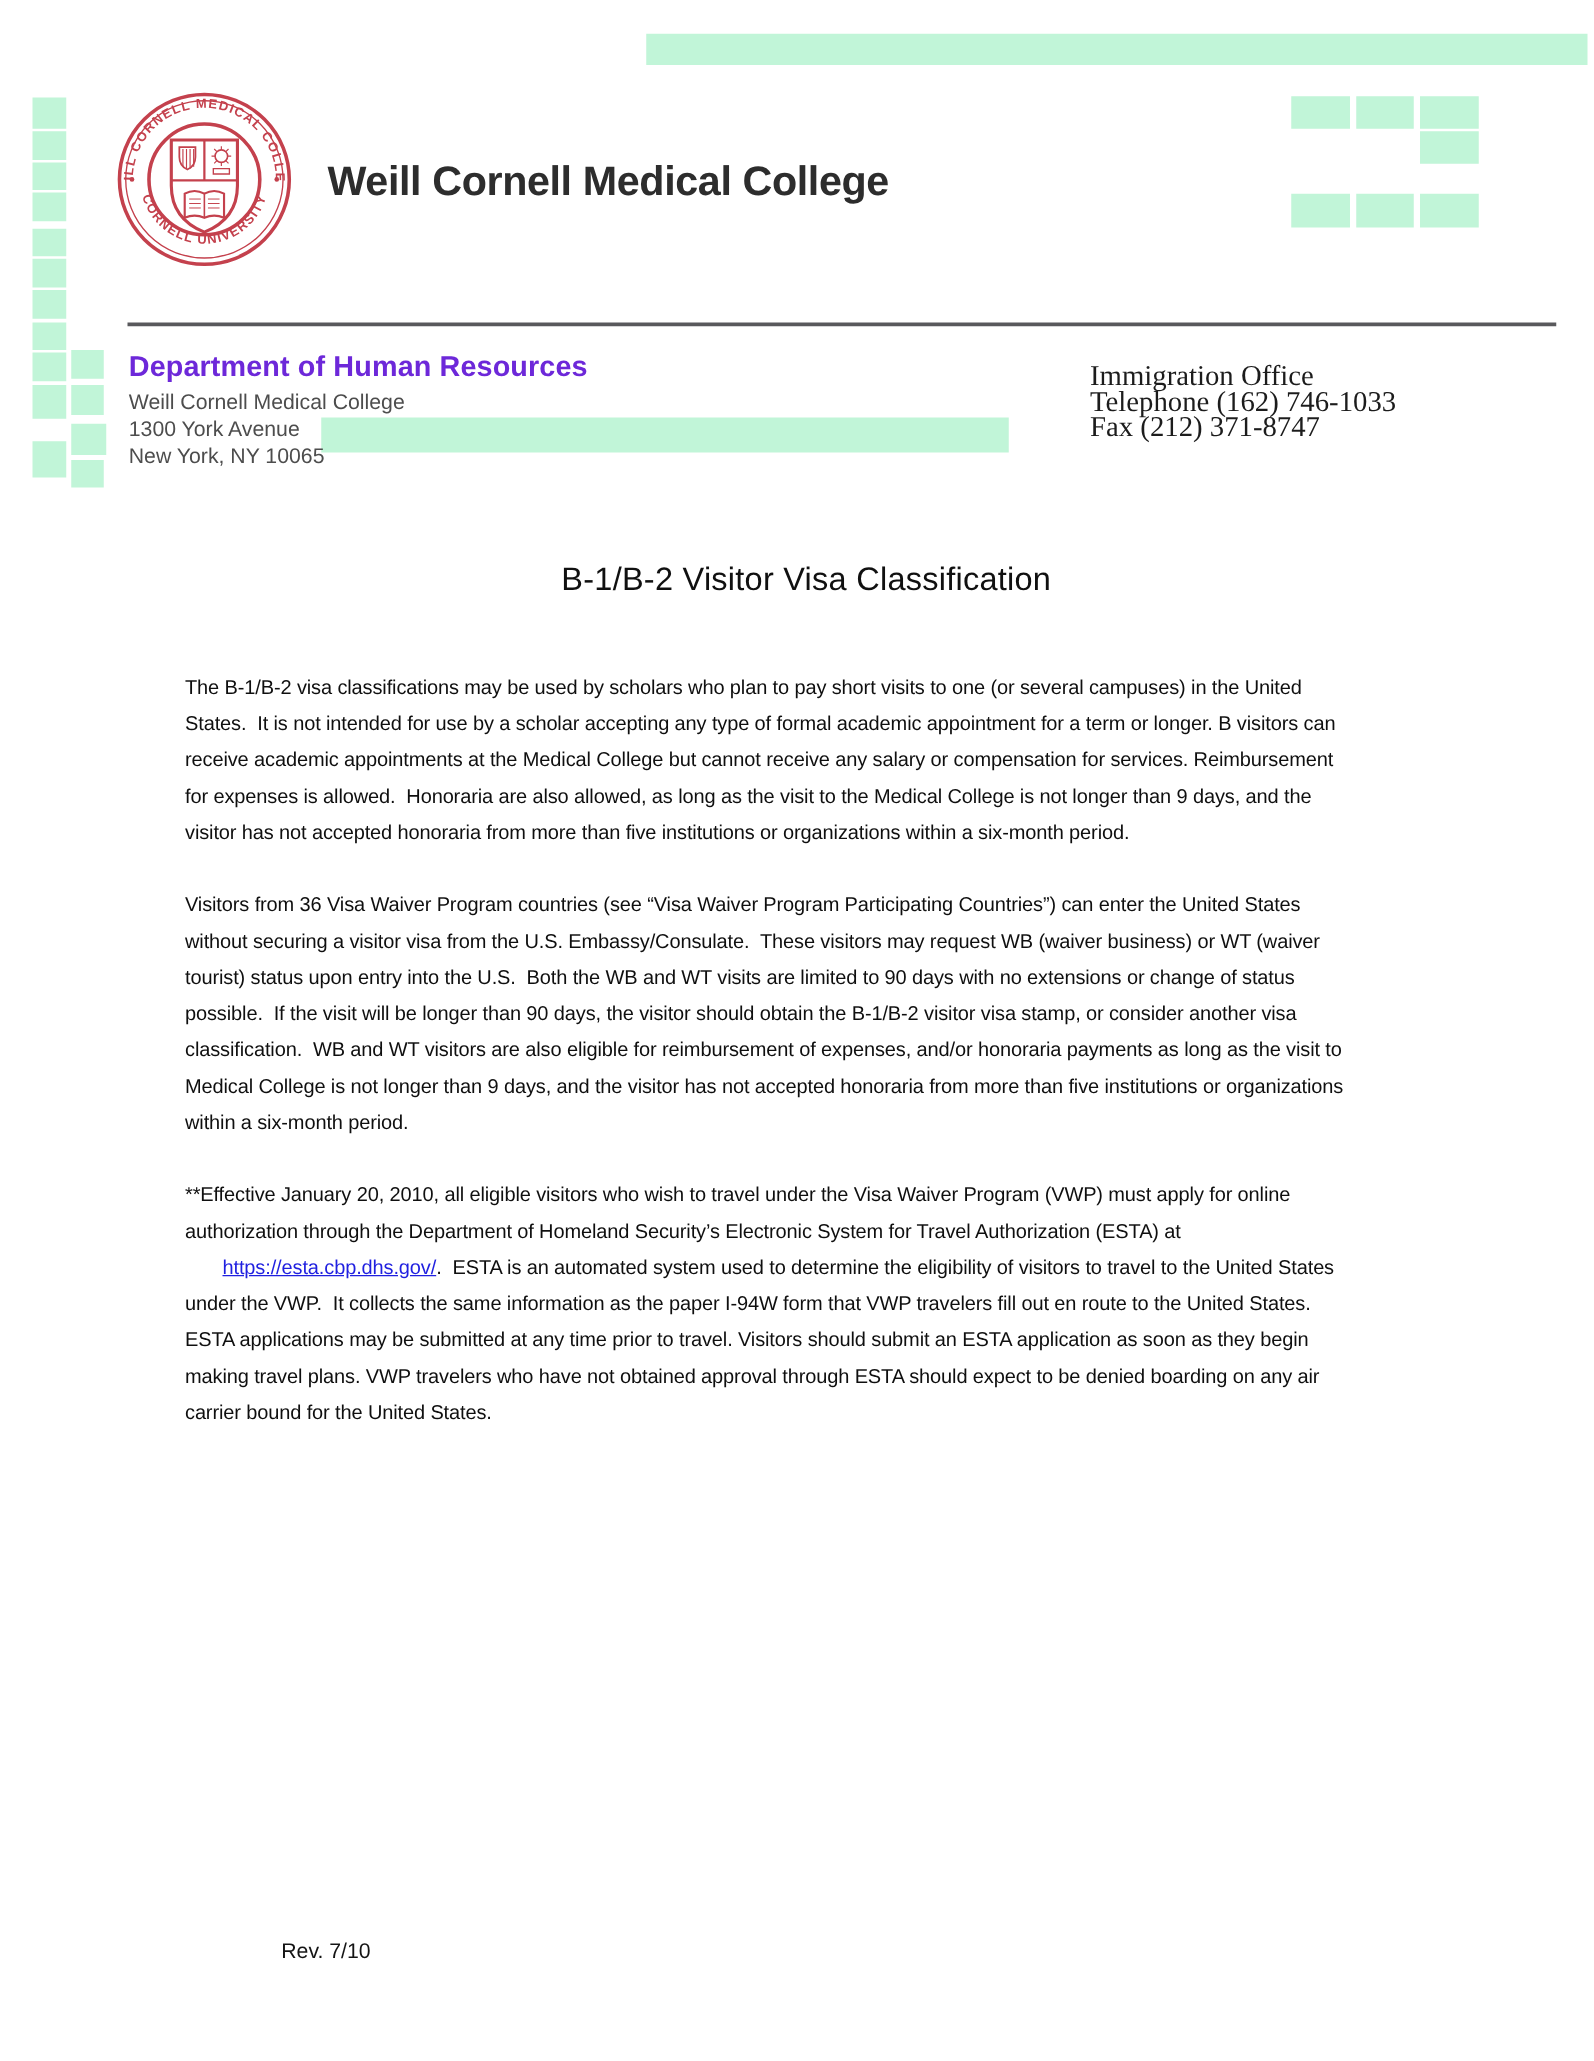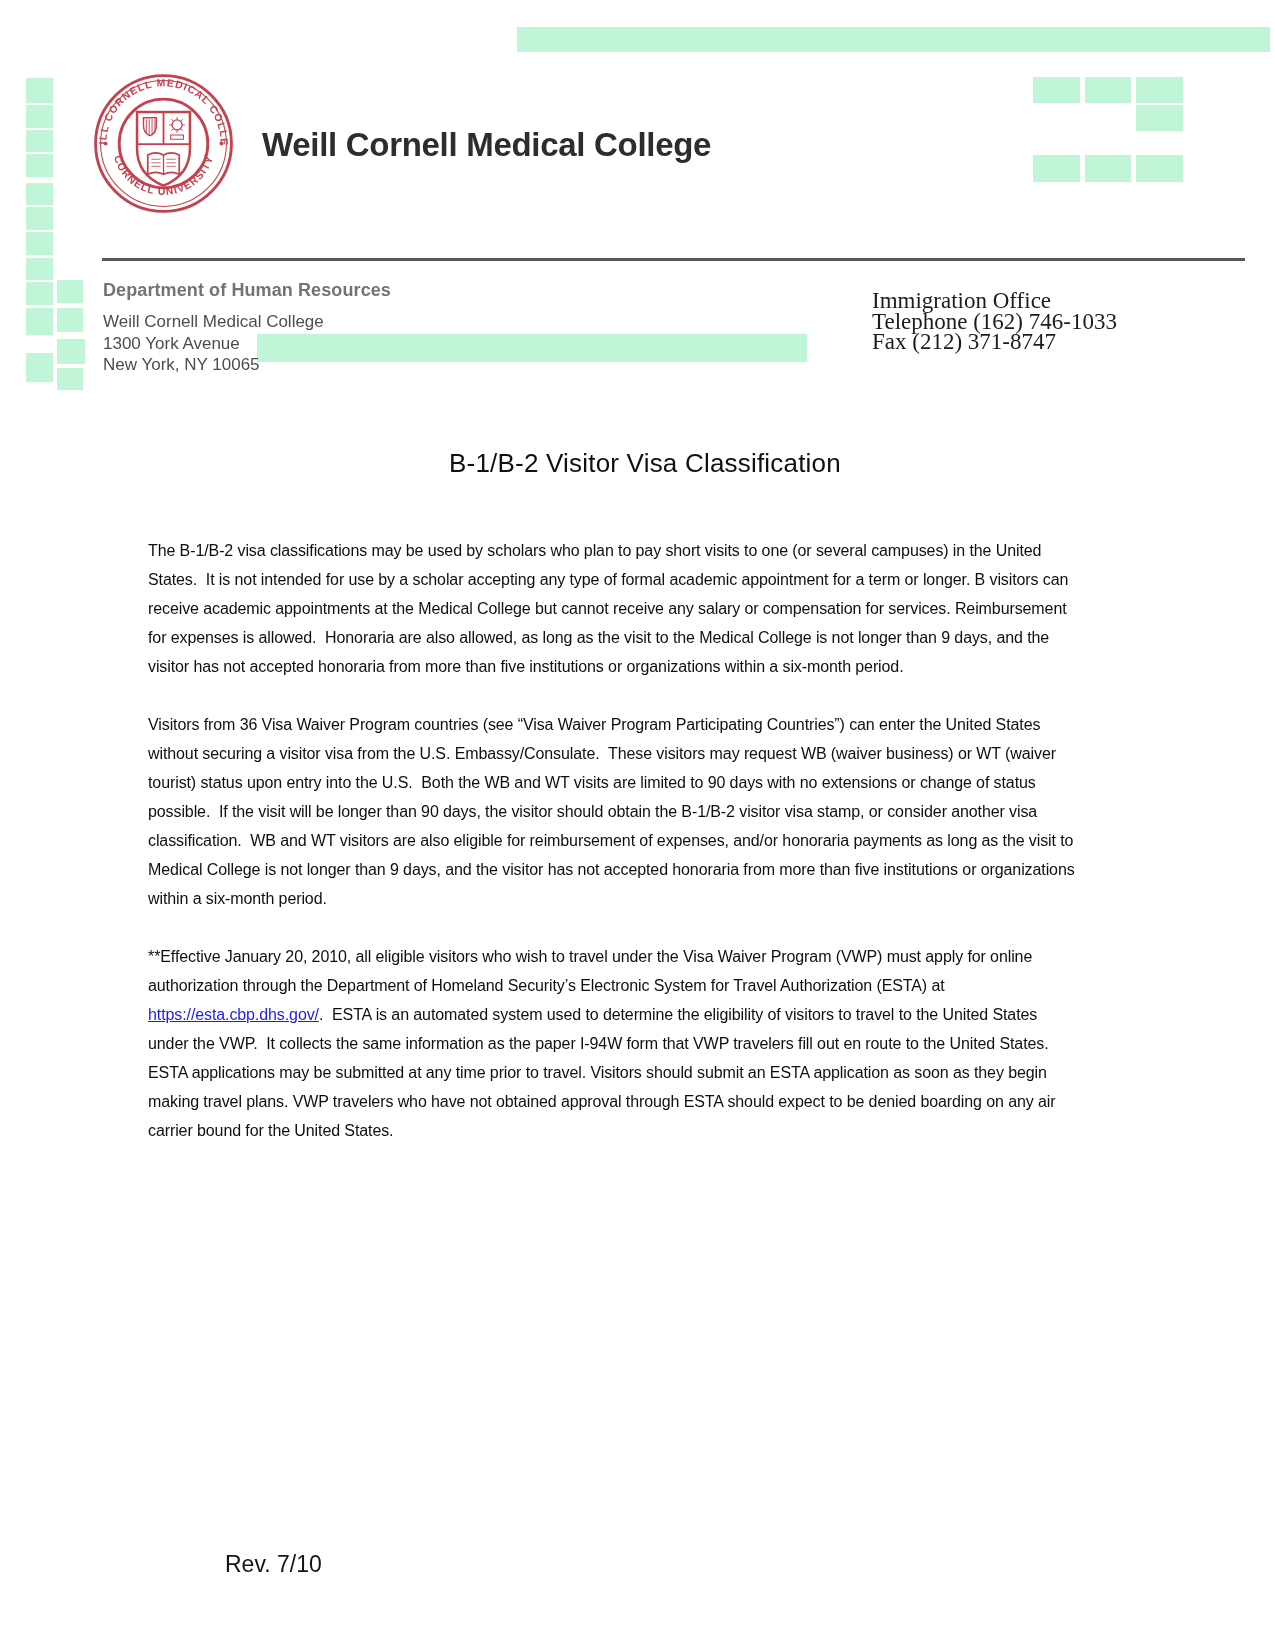--- a/index.html
+++ b/index.html
@@ -20,21 +20,21 @@
   .brand{
     position:absolute;
     left:262px;top:126px;
     font-size:33px;font-weight:600;letter-spacing:-0.3px;
     color:#2d2d2d;
   }
   .seal{position:absolute;left:92px;top:72px;width:143px;height:143px;}
   .dept{
     position:absolute;
     left:103px;top:280px;
-    font-size:18px;font-weight:600;color:#737373;letter-spacing:0.1px;
+    font-size:23px;font-weight:600;color:#6d28d9;letter-spacing:0.1px;
   }
   .addr{
     position:absolute;
     left:103px;top:311px;
     font-size:17px;line-height:21.5px;color:#4d4d4d;
   }
   .contact{
     position:absolute;
     left:872px;top:291px;
     font-family:Liberation Serif, serif;
@@ -46,25 +46,25 @@
     text-align:center;
     font-size:26px;color:#101010;letter-spacing:0.2px;
   }
   .doc-body{
     position:absolute;
     left:148px;top:536px;width:932px;
     font-size:16px;line-height:29px;color:#0f0f0f;
     letter-spacing:-0.1px;
   }
   .doc-body p{margin:0 0 29px 0;white-space:pre-wrap;}
-  .doc-body a{color:var(--link,#1f1fe0);text-decoration:underline;cursor:pointer;}
+  .doc-body a{color:var(--link,#1f1fe0);text-decoration:underline;cursor:pointer;margin-left:30px;}
   .footer-rev{
     position:absolute;
     left:225px;top:1551px;
-    font-size:23px;color:#141414;
+    font-size:17px;color:#141414;
   }
 </style>
 </head>
 <body>
 
 <div class="page">
 
   <div class="mint" style="left:517px;top:27px;width:753px;height:25px;"></div>
 
   <div class="mint" style="left:1033px;top:77px;width:47px;height:26px;"></div>

